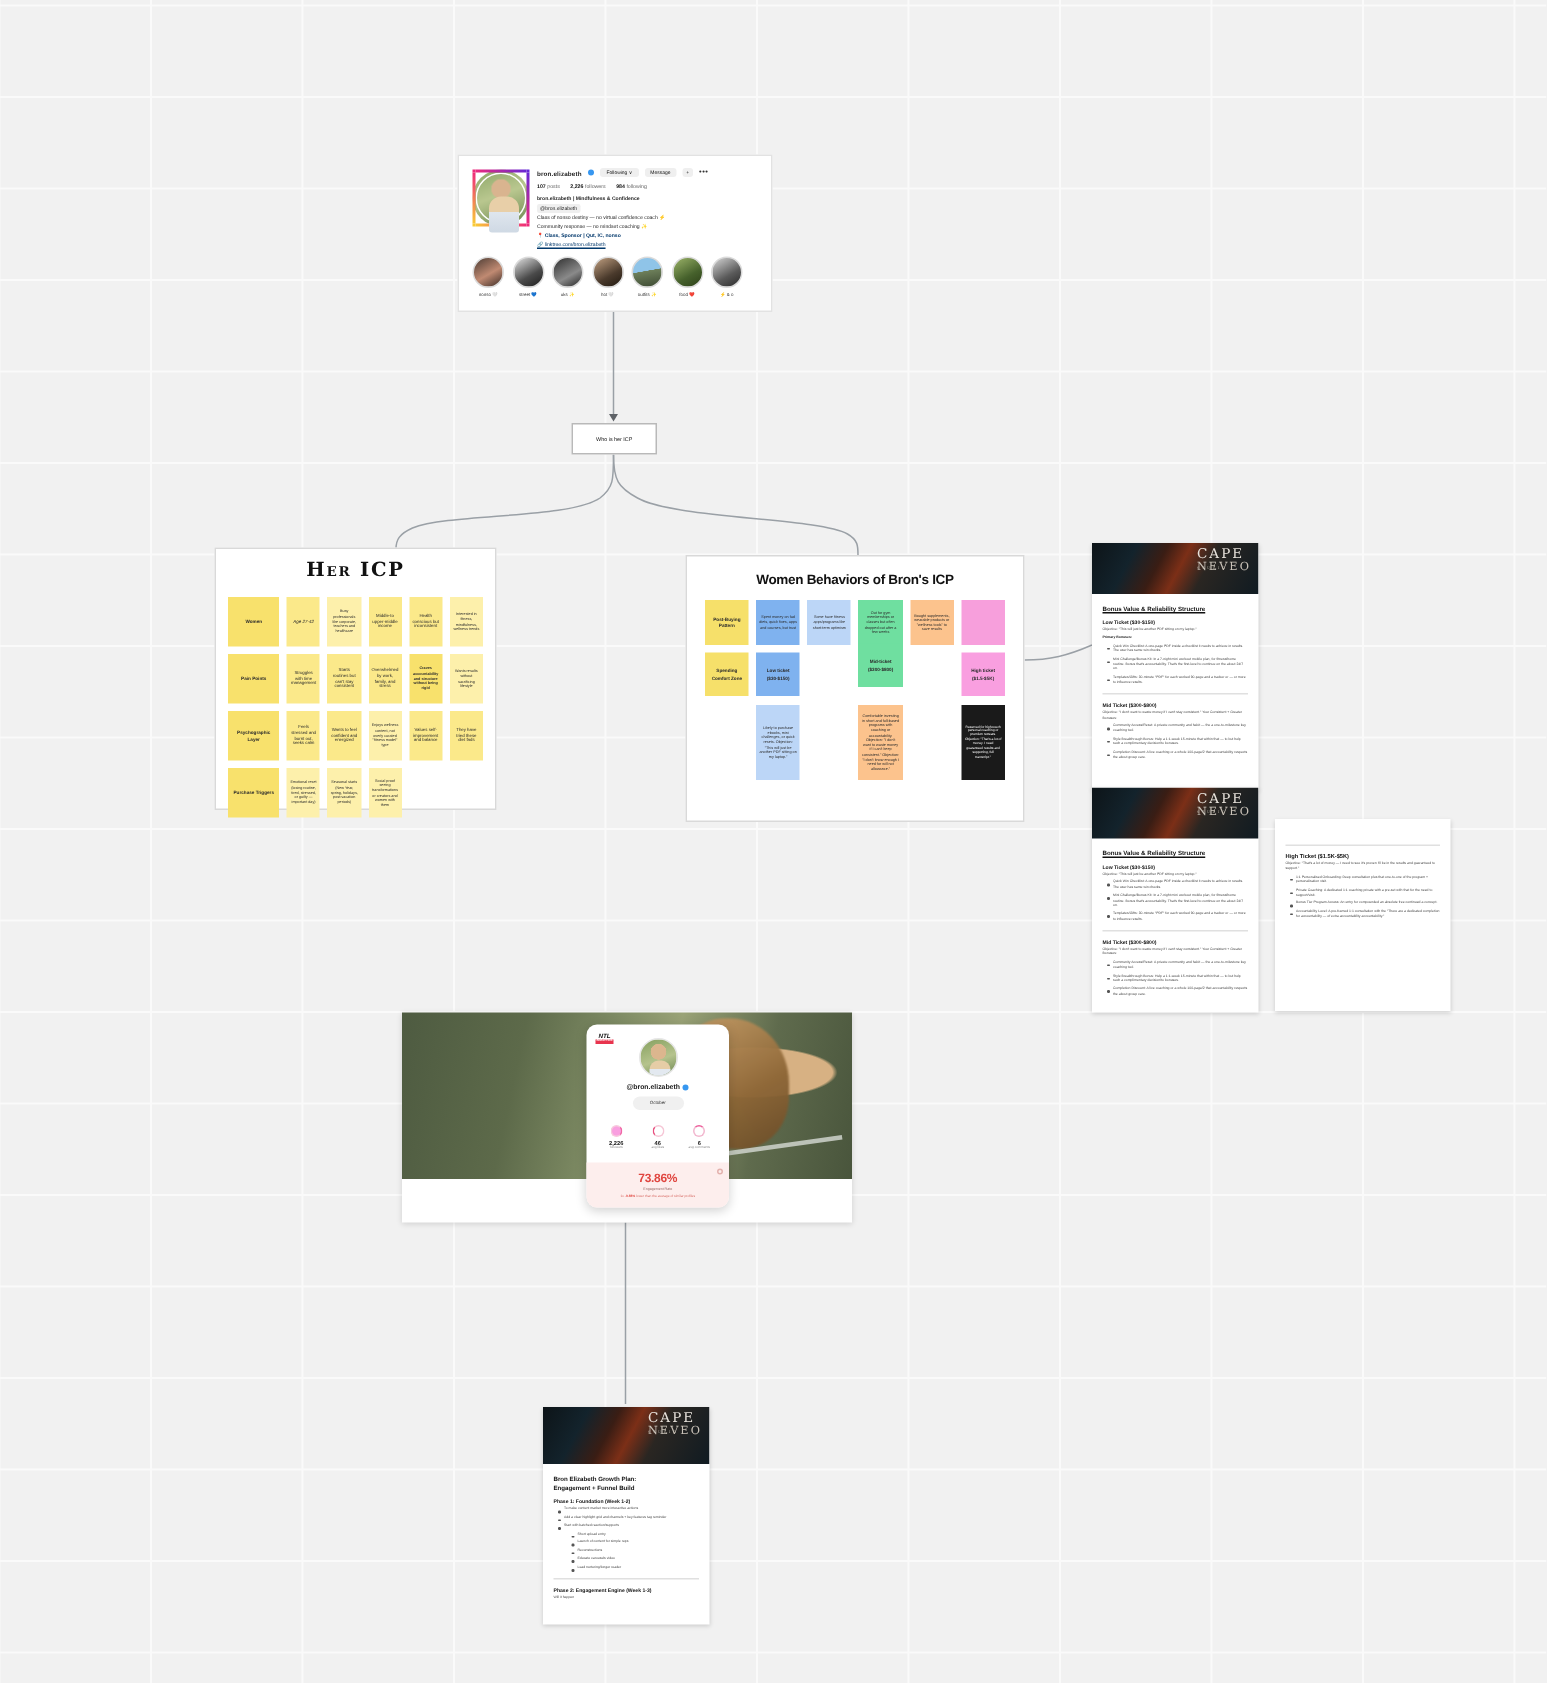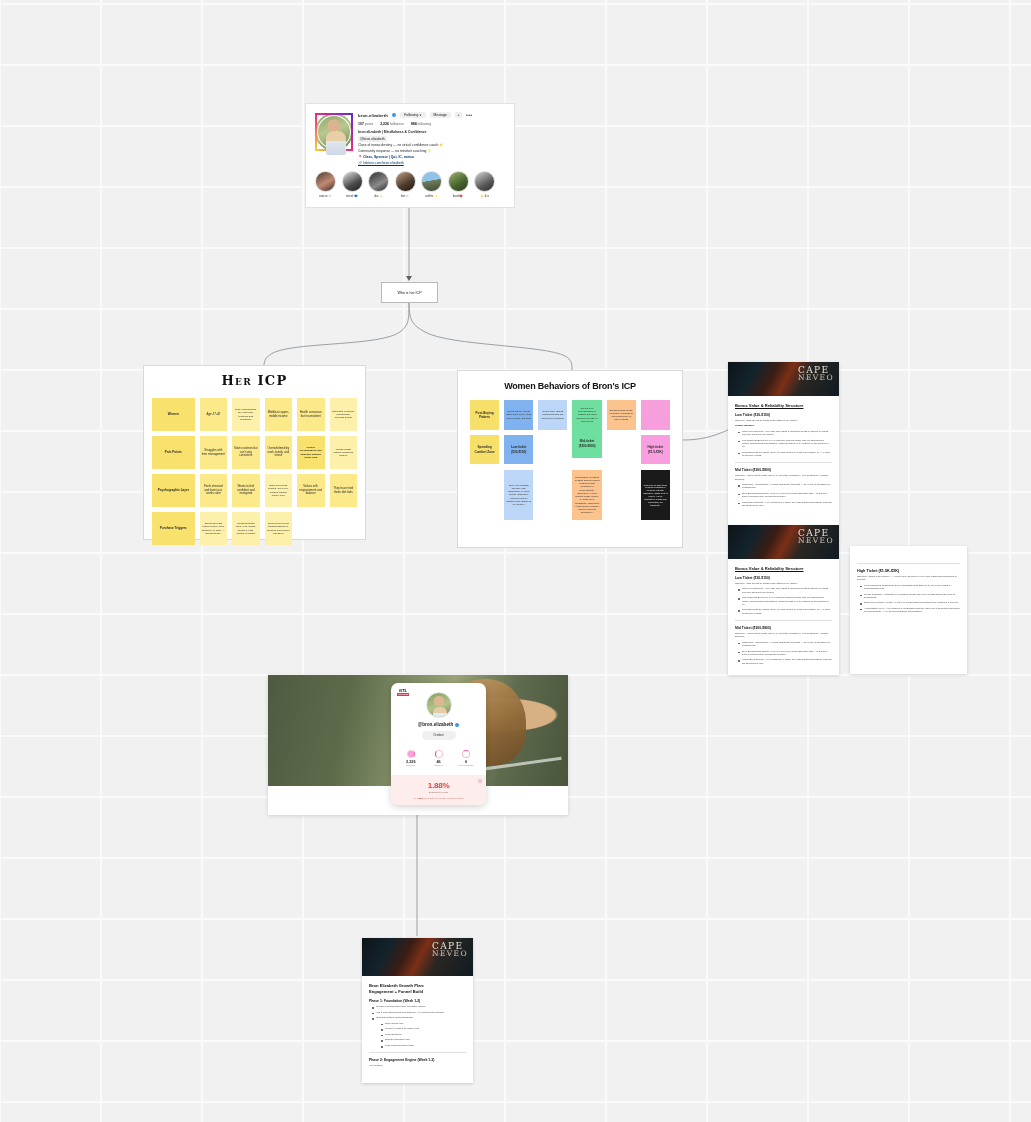--- a/index.html
+++ b/index.html
@@ -74,21 +74,21 @@
   
   #icp-q {
     left:381px; top:282px; width:57px; height:21px;
     background:#fff;border:1px solid #b9b9b9;
     display:flex;align-items:center;justify-content:center;
   }
   #icp-q span{font-size:3.6px;color:#111;}
 
   
   .frame{background:#fff;border:1px solid #d9d9d9;}
-  #frame-icp{left:143px;top:365px;width:223px;height:175px;}
+  #frame-icp{left:143px;top:365px;width:188px;height:175px;}
   #frame-buy{left:457px;top:370px;width:226px;height:178px;}
   .frame-title{text-align:center;color:#111;}
   #frame-icp .frame-title{
     font-family:"DejaVu Serif", serif;
     font-size:13px;letter-spacing:1.2px;margin-top:7px;font-variant:small-caps;font-weight:700;
   }
   #frame-buy .frame-title{font-size:9px;font-weight:700;margin-top:10px;letter-spacing:-.2px;}
   .sticky{
     font-size:2.5px;line-height:1.3;color:#2b2b2b;text-align:center;
     display:flex;align-items:center;justify-content:center;padding:2px;
@@ -467,21 +467,21 @@
         <div class="an-l">avg likes</div>
       </div>
       <div class="an-stat">
         <div class="an-ic"></div>
         <div class="an-v">6</div>
         <div class="an-l">avg comments</div>
       </div>
     </div>
     <div id="an-banner">
       <div class="q"></div>
-      <div class="big">1.88%</div>
+      <div class="big">73.86%</div>
       <div class="sub">Engagement Rate</div>
       <div class="note">
         <span>1x</span>
         <b>-0.88%</b>
         <span>lower than the average of similar profiles</span>
       </div>
     </div>
   </div>
 </div>
 

